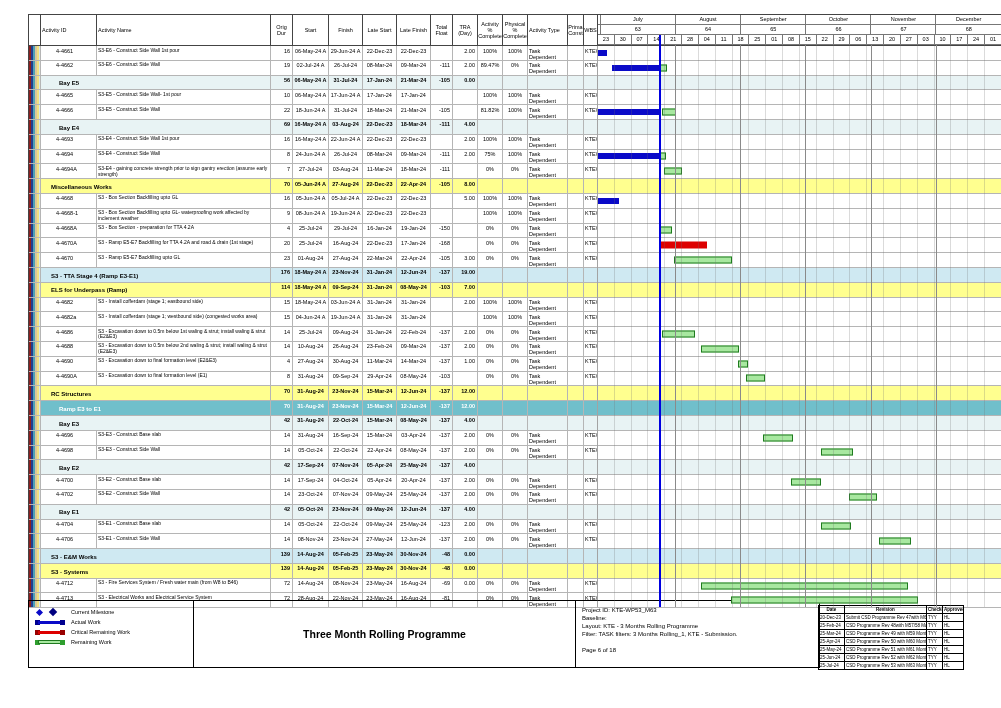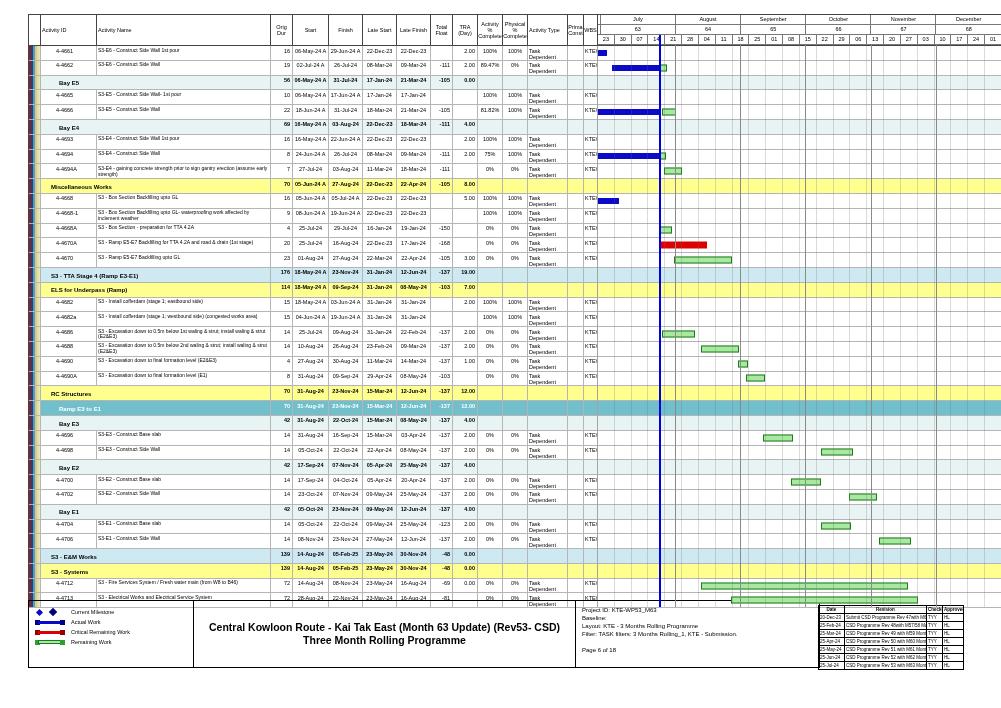--- a/index.html
+++ b/index.html
@@ -898,21 +898,20 @@
             <span class="lbar lb-rem">
               <span class="e1"></span>
               <span class="mid"></span>
               <span class="e2"></span>
             </span>
           </span>
           <span class="llabel">Remaining Work</span>
         </div>
       </div>
     <div class="titlebox">
-      <div class="title1">Central Kowloon Route - Kai Tak East (Month 63 Update) (Rev53- CSD)</div>
       <div class="title2">Three Month Rolling Programme</div>
     </div>
     <div class="infobox" id="infobox">
         <div>Project ID: KTE-WP53_M63</div>
         <div>Baseline:</div>
         <div>Layout: KTE - 3 Months Rolling Programme</div>
         <div>Filter: TASK filters: 3 Months Rolling_1, KTE - Submission.</div>
         <div class="pageno">Page 6 of 18</div>
       </div>
   </div>

